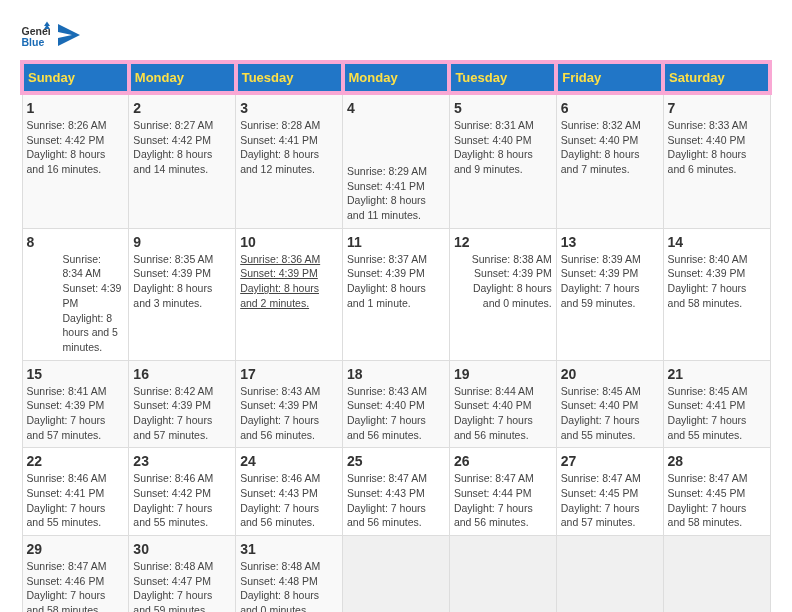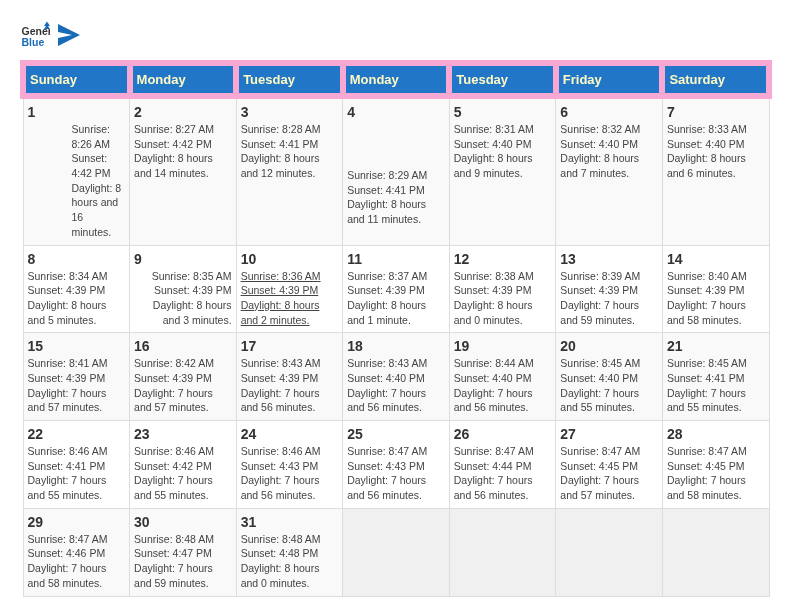--- a/index.html
+++ b/index.html
@@ -37,26 +37,26 @@
       font-size: 16px;
       color: #555;
     }
     table {
       width: 100%;
       border-collapse: collapse;
       font-size: 11px;
     }
     thead tr th {
       background-color: #2176c7;
-      color: #fef9c3;
+      color: #fde047;
       padding: 6px 4px;
       text-align: left;
       font-size: 13px;
       font-weight: bold;
-      border: 6px solid #f9a8d4;
+      border: 4px solid #f9a8d4;
     }
     tbody tr td {
       vertical-align: top;
       padding: 5px 4px;
       border: 1px solid #ddd;
       background: #fff;
       min-height: 80px;
       width: calc(100% / 7);
     }
     tbody tr:nth-child(odd) td {
@@ -112,21 +112,21 @@
         <th>Monday</th>
         <th>Tuesday</th>
         <th>Friday</th>
         <th>Saturday</th>
       </tr>
   </thead>
   <tbody id="calendar-body">
   <tr>
         <td>
           <span class="day-num">1</span>
-          <div class="day-detail" style="white-space: pre-line; margin-left: 44px;">Sunrise: 8:26 AM
+          <div class="day-detail" style="white-space: pre-line;">Sunrise: 8:26 AM
 Sunset: 4:42 PM
 Daylight: 8 hours and 16 minutes.</div>
         </td>
         <td>
           <span class="day-num">2</span>
           <div class="day-detail" style="white-space: pre-line;">Sunrise: 8:27 AM
 Sunset: 4:42 PM
 Daylight: 8 hours and 14 minutes.</div>
         </td>
         <td>
@@ -156,45 +156,45 @@
         <td>
           <span class="day-num">7</span>
           <div class="day-detail" style="white-space: pre-line;">Sunrise: 8:33 AM
 Sunset: 4:40 PM
 Daylight: 8 hours and 6 minutes.</div>
         </td>
       </tr>
       <tr>
         <td>
           <span class="day-num">8</span>
-          <div class="day-detail" style="white-space: pre-line;">Sunrise: 8:34 AM
+          <div class="day-detail" style="white-space: pre-line; margin-left: 36px;">Sunrise: 8:34 AM
 Sunset: 4:39 PM
 Daylight: 8 hours and 5 minutes.</div>
         </td>
         <td>
           <span class="day-num">9</span>
-          <div class="day-detail" style="white-space: pre-line; text-align: right;">Sunrise: 8:35 AM
+          <div class="day-detail" style="white-space: pre-line;">Sunrise: 8:35 AM
 Sunset: 4:39 PM
 Daylight: 8 hours and 3 minutes.</div>
         </td>
         <td>
           <span class="day-num">10</span>
           <div class="day-detail" style="white-space: pre-line; text-decoration: underline;">Sunrise: 8:36 AM
 Sunset: 4:39 PM
 Daylight: 8 hours and 2 minutes.</div>
         </td>
         <td>
           <span class="day-num">11</span>
           <div class="day-detail" style="white-space: pre-line;">Sunrise: 8:37 AM
 Sunset: 4:39 PM
 Daylight: 8 hours and 1 minute.</div>
         </td>
         <td>
           <span class="day-num">12</span>
-          <div class="day-detail" style="white-space: pre-line;">Sunrise: 8:38 AM
+          <div class="day-detail" style="white-space: pre-line; text-align: right;">Sunrise: 8:38 AM
 Sunset: 4:39 PM
 Daylight: 8 hours and 0 minutes.</div>
         </td>
         <td>
           <span class="day-num">13</span>
           <div class="day-detail" style="white-space: pre-line;">Sunrise: 8:39 AM
 Sunset: 4:39 PM
 Daylight: 7 hours and 59 minutes.</div>
         </td>
         <td>

